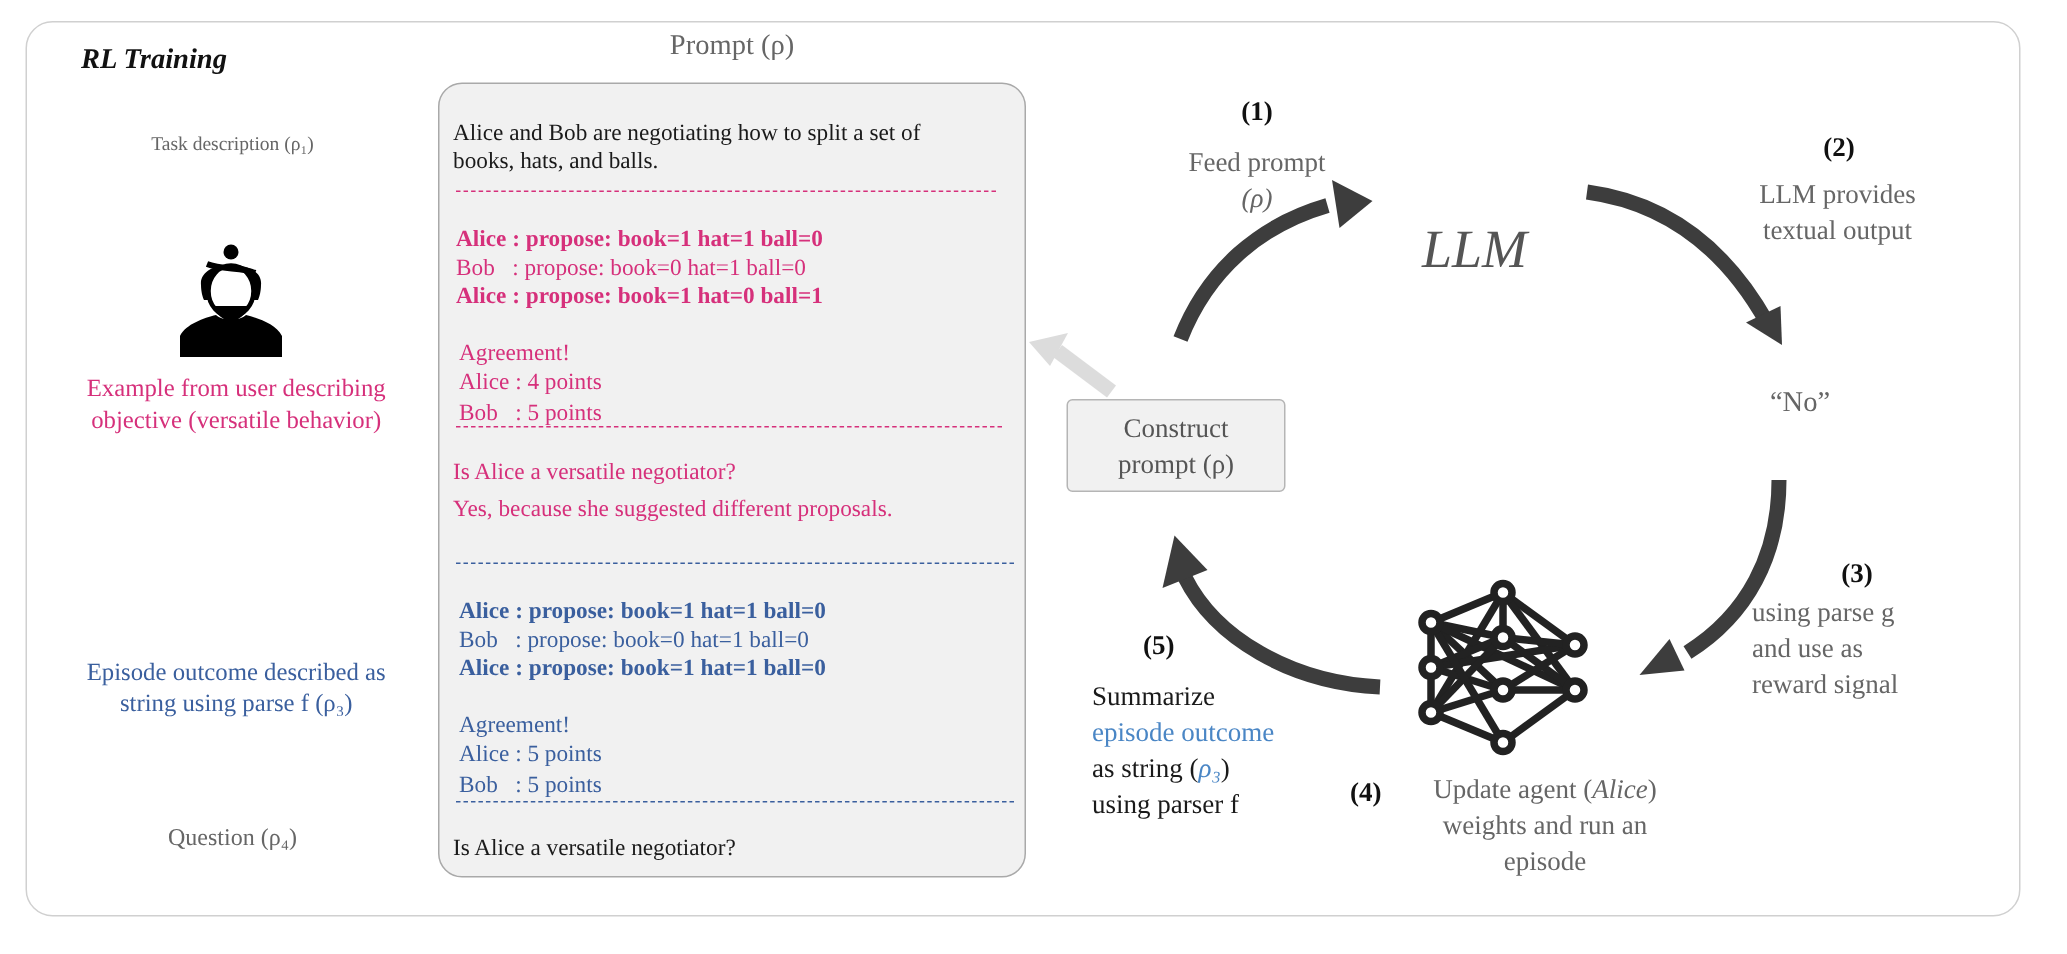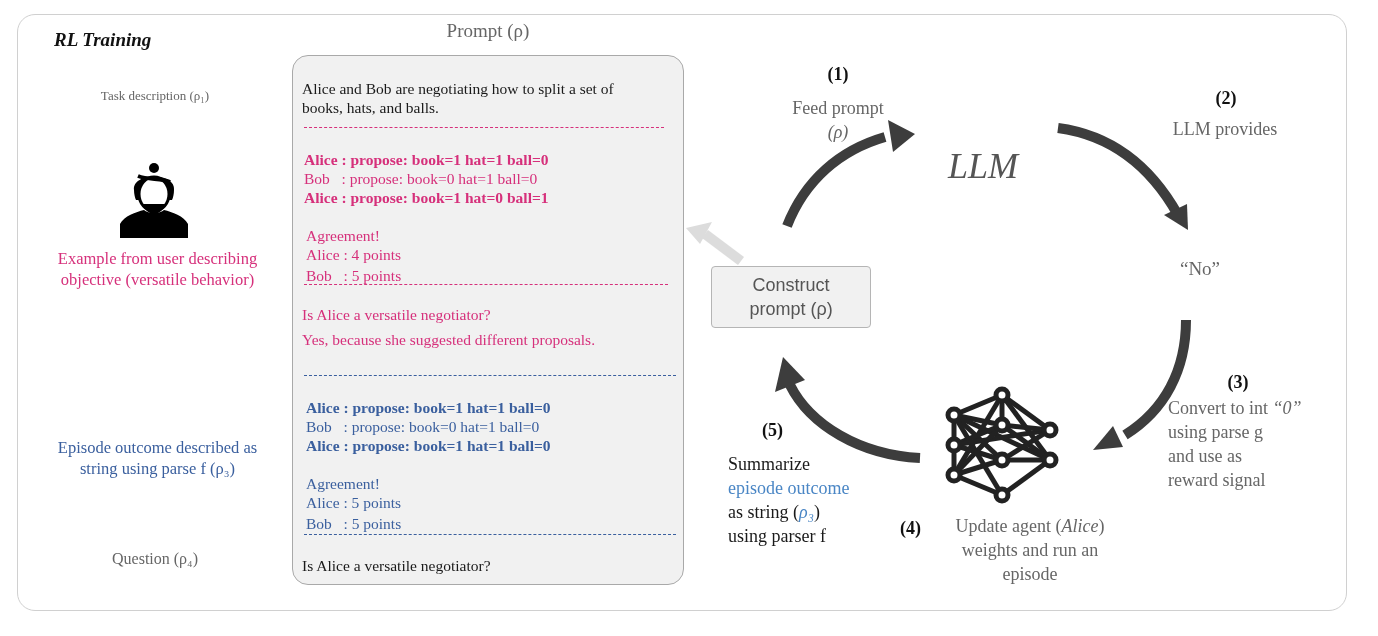--- a/index.html
+++ b/index.html
@@ -16,24 +16,24 @@
   .blue { color: #3a5f9e; }
   .lblue { color: #4a86c5; }
   .dark { color: #1a1a1a; }
   .prompt-box { left: 292px; top: 55px; width: 392px; height: 530px; background: #f1f1f1;
                 border: 1.5px solid #a9a9a9; border-radius: 16px; box-sizing: border-box; }
   .prompt-title { left: 292px; top: 20px; width: 392px; text-align: center; font-size: 19px; }
   .ptext { position: absolute; left: 302px; font-family: "Liberation Serif", serif; font-size: 15.5px;
            line-height: 19px; white-space: pre; margin-top: 12px; }
   .bold { font-weight: bold; }
   .dash { position: absolute; left: 304px; height: 0; border-top: 1.3px dashed; }
-  .construct { left: 711px; top: 266px; width: 160px; height: 62px; background: #f1f1f1;
+  .construct { left: 711px; top: 266px; width: 146px; height: 62px; background: #f1f1f1;
                border: 1.5px solid #b5b5b5; border-radius: 4px; box-sizing: border-box;
                display: flex; flex-direction: column; align-items: center; justify-content: center;
-               font-family: Liberation Sans, sans-serif; font-size: 18px; color: #555; line-height: 24px; }
+               font-family: Liberation Serif, serif; font-size: 18px; color: #555; line-height: 24px; }
   .step { font-family: "Liberation Serif", serif; font-weight: bold; font-size: 18px; color: #111; }
   .llm { left: 948px; top: 105px; font-family: "Liberation Serif", serif; font-style: italic;
          font-size: 36px; color: #555; margin-top: 40px; }
   svg.arrows { position: absolute; left: 0; top: 0; }
   i { font-style: italic; }
 </style>
 </head>
 <body>
 
 <div class="outer"></div>
@@ -118,27 +118,27 @@
 
 <div class="abs step" style="left:808px; top:64px; width:60px; text-align:center;">(1)</div>
 <div class="abs lbl gray" style="left:758px; top:96px; width:160px; font-size:18px; line-height:24px;">
   <div>Feed prompt</div>
   <div style="font-style:italic;">(ρ)</div>
 </div>
 
 <div class="abs step" style="left:1196px; top:88px; width:60px; text-align:center;">(2)</div>
 <div class="abs lbl gray" style="left:1150px; top:117px; width:150px; font-size:18px; line-height:24px;">
   <div>LLM provides</div>
+  <div>textual output</div>
 </div>
 
 <div class="abs lbl gray" style="left:1170px; top:258px; width:60px; font-size:19px;">“No”</div>
 
 <div class="abs step" style="left:1208px; top:372px; width:60px; text-align:center;">(3)</div>
 <div class="abs gray" style="left:1168px; top:396px; width:180px; font-family:'Liberation Serif',serif; font-size:18px; line-height:24px;">
-  <div><span>Convert to int</span> <span style="font-style:italic;">“0”</span></div>
   <div>using parse g</div>
   <div>and use as</div>
   <div>reward signal</div>
 </div>
 
 <div class="abs" style="left:940px; top:385px; width:125px; height:120px;">
   <svg width="125" height="120" viewBox="0 0 125 120">
     <g stroke="#222" stroke-width="5" fill="none">
       <line x1="62" y1="10" x2="14" y2="30"></line>
         <line x1="62" y1="10" x2="110" y2="45"></line>

